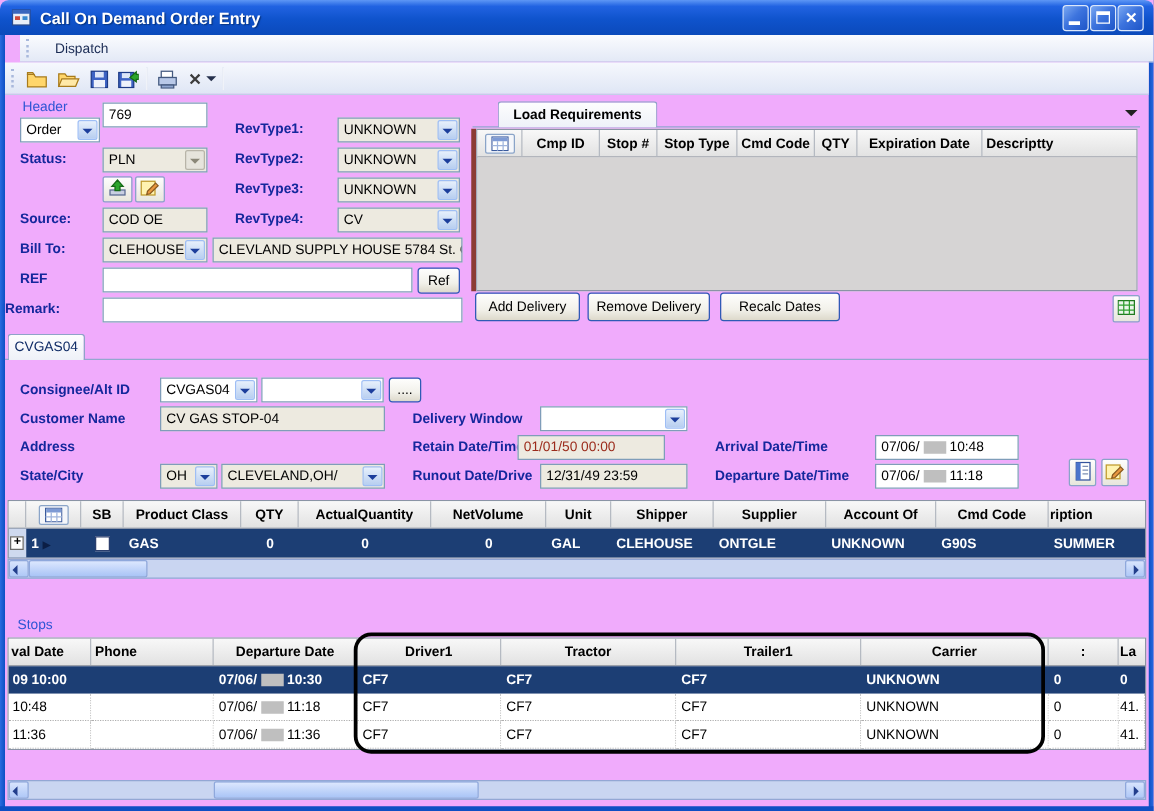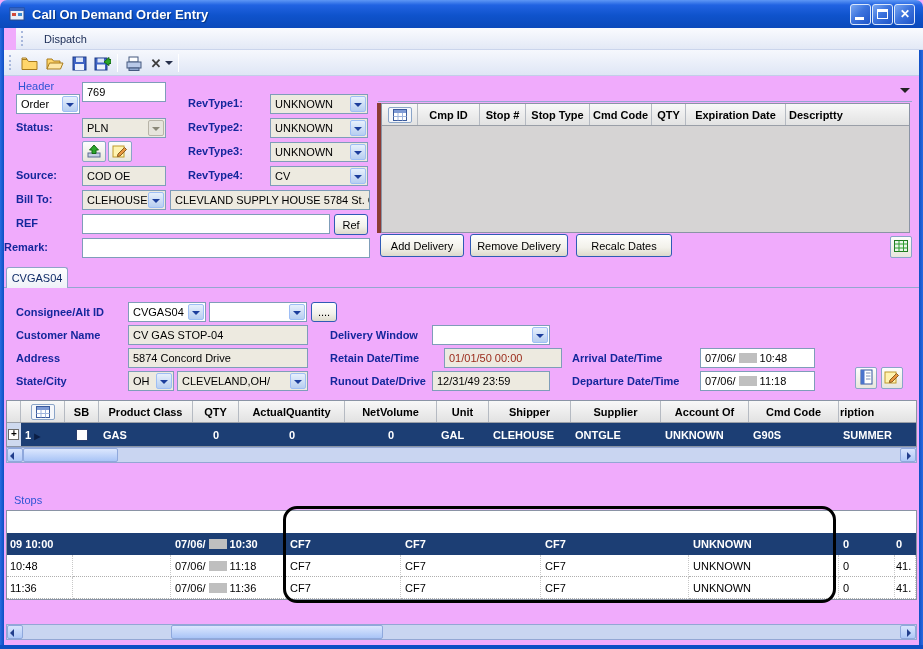--- a/index.html
+++ b/index.html
@@ -211,20 +211,23 @@
     <span class="val">UNKNOWN</span>
       <span class="dbtn"></span>
   </div>
   <div class="lbl" style="left:188px;top:169px">RevType4:</div>
   <div class="combo ro" style="left:270px;top:166px;width:98px">
     <span class="val">CV</span>
       <span class="dbtn"></span>
   </div>
 
   <div class="tabline" style="left:378px;top:101px;width:534px"></div>
+  <div class="tab" style="left:398px;top:81px;width:128px;font-weight:bold">
+    <span>Load Requirements</span>
+  </div>
   <span class="chevdown" style="position:absolute;left:900px;top:88px"></span>
 
   <div class="maroon" style="left:377px;top:103px;height:130px"></div>
   <div class="grid" style="left:381px;top:103px;width:529px;height:130px">
     <div class="ghead">
       <div class="hc ctr" style="width:36px">
           <span class="hbtn">
             <svg width="14" height="12" viewBox="0 0 14 12">
               <rect x="0.5" y="0.5" width="13" height="11" fill="#fff" stroke="#3A5A9C"></rect>
               <rect x="1" y="1" width="12" height="3" fill="#7E9AD4"></rect>
@@ -271,40 +274,39 @@
   <div class="combo" style="left:209px;top:302px;width:98px">
     <span class="val"></span>
       <span class="dbtn"></span>
   </div>
   <div class="xbtn" style="left:311px;top:302px;width:26px;height:20px">....</div>
 
   <div class="lbl" style="left:16px;top:329px">Customer Name</div>
   <div class="field ro" style="left:128px;top:325px;width:180px">CV GAS STOP-04</div>
 
   <div class="lbl" style="left:16px;top:352px">Address</div>
-  <div class="field ro" style="left:128px;top:348px;width:180px">5874 Concord Drive</div>
 
   <div class="lbl" style="left:16px;top:375px">State/City</div>
   <div class="combo ro" style="left:128px;top:371px;width:46px">
     <span class="val">OH</span>
       <span class="dbtn"></span>
   </div>
   <div class="combo ro" style="left:177px;top:371px;width:131px">
     <span class="val">CLEVELAND,OH/</span>
       <span class="dbtn"></span>
   </div>
 
   <div class="lbl" style="left:330px;top:329px">Delivery Window</div>
   <div class="combo" style="left:432px;top:325px;width:118px">
     <span class="val"></span>
       <span class="dbtn"></span>
   </div>
 
   <div class="lbl" style="left:330px;top:352px">Retain Date/Time</div>
-  <div class="field ro red" style="left:444px;top:348px;width:118px">01/01/50 00:00</div>
+  <div class="field ro red" style="left:414px;top:348px;width:118px">01/01/50 00:00</div>
 
   <div class="lbl" style="left:330px;top:375px">Runout Date/Drive</div>
   <div class="field ro" style="left:432px;top:371px;width:118px">12/31/49 23:59</div>
 
   <div class="lbl" style="left:572px;top:352px">Arrival Date/Time</div>
   <div class="field flex" style="left:700px;top:348px;width:115px">
     <span>07/06/</span>
       <span class="redact"></span>
       <span>10:48</span>
   </div>
@@ -381,20 +383,31 @@
 
   <div class="sbar" style="left:6px;top:447px;width:911px">
     <span class="sarr l"></span>
     <span class="sarr r"></span>
     <span class="sthumb" style="left:16px;width:95px"></span>
   </div>
 
   <div class="seclbl" style="left:14px;top:494px">Stops</div>
 
   <div class="grid" style="left:6px;top:510px;width:911px;height:90px">
+    <div class="ghead">
+      <div class="hc" style="width:66px;padding:0 2px">val Date</div>
+      <div class="hc" style="width:98px">Phone</div>
+      <div class="hc ctr" style="width:115px">Departure Date</div>
+      <div class="hc ctr" style="width:115px">Driver1</div>
+      <div class="hc ctr" style="width:140px">Tractor</div>
+      <div class="hc ctr" style="width:148px">Trailer1</div>
+      <div class="hc ctr" style="width:150px">Carrier</div>
+      <div class="hc ctr" style="width:56px">:</div>
+      <div class="hc" style="width:21px;border-right:none;padding:0 1px">La</div>
+    </div>
 
     <div class="grow sel" style="top:22px;width:909px">
       <div class="c" style="width:66px;padding:0 3px">09 10:00</div>
       <div class="c" style="width:98px"></div>
       <div class="c" style="width:115px">
           <span>07/06/</span>
           <span class="redact"></span>
           <span>10:30</span>
         </div>
       <div class="c" style="width:115px">CF7</div>

